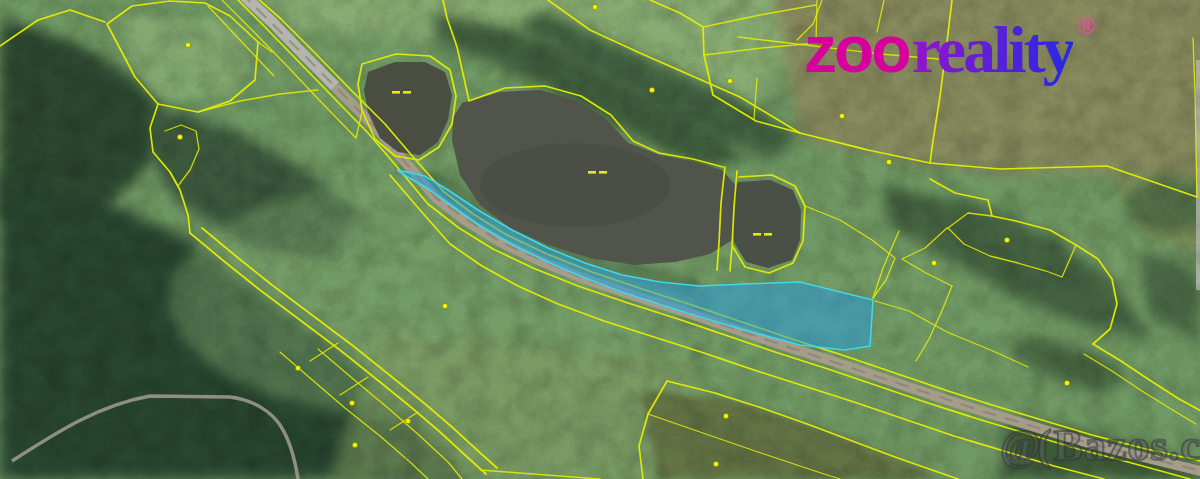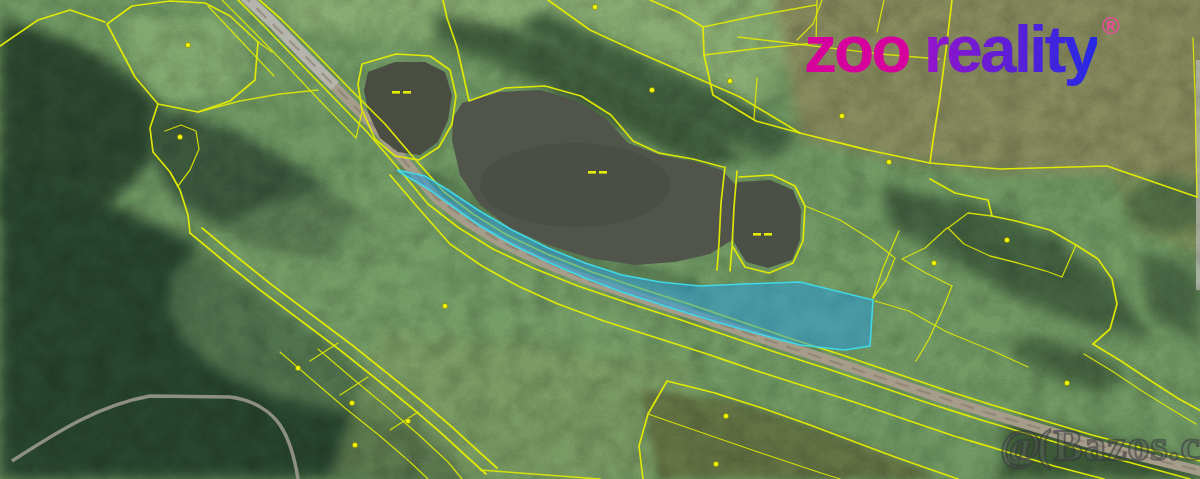--- a/index.html
+++ b/index.html
@@ -11,21 +11,21 @@
   .cad{fill:none;stroke:var(--boundary,#e6ee00);stroke-width:1.7;stroke-linejoin:round;stroke-linecap:round;opacity:.95;}
   .cad-thin{stroke-width:1.3;opacity:.9;}
   .hl{stroke:var(--hl-stroke,#3fd9e8);stroke-width:1.6;fill-opacity:.55;}
   .dot{fill:#f2f70a;stroke:#7a7a00;stroke-width:.6;}
   .dash{fill:var(--boundary,#e6ee00);}
 
   
   .logo{position:absolute;left:804px;top:14px;white-space:nowrap;
         font-weight:700;font-size:66px;letter-spacing:-3px;line-height:1;}
   .logo-zoo{color:var(--zoo-color,#d6009c);}
-  .logo-reality{margin-left:15px;color:#5b21d0;}
+  .logo-reality{margin-left:3px;color:#5b21d0;font-family:Liberation Serif, serif;}
   @supports ((-webkit-background-clip:text) or (background-clip:text)){
     .logo-reality{background:linear-gradient(90deg,var(--g1,#9414cb),var(--g2,#2529e4));
       -webkit-background-clip:text;background-clip:text;color:transparent;}
   }
   .logo-reg{color:var(--reg-color,#ee4ba0);font-size:24px;letter-spacing:0;
             vertical-align:38px;margin-left:5px;font-weight:700;}
 
   
   .wm{position:absolute;left:1000px;top:424px;white-space:nowrap;
       font-family:"Liberation Serif",serif;font-weight:700;font-size:44px;line-height:1;

